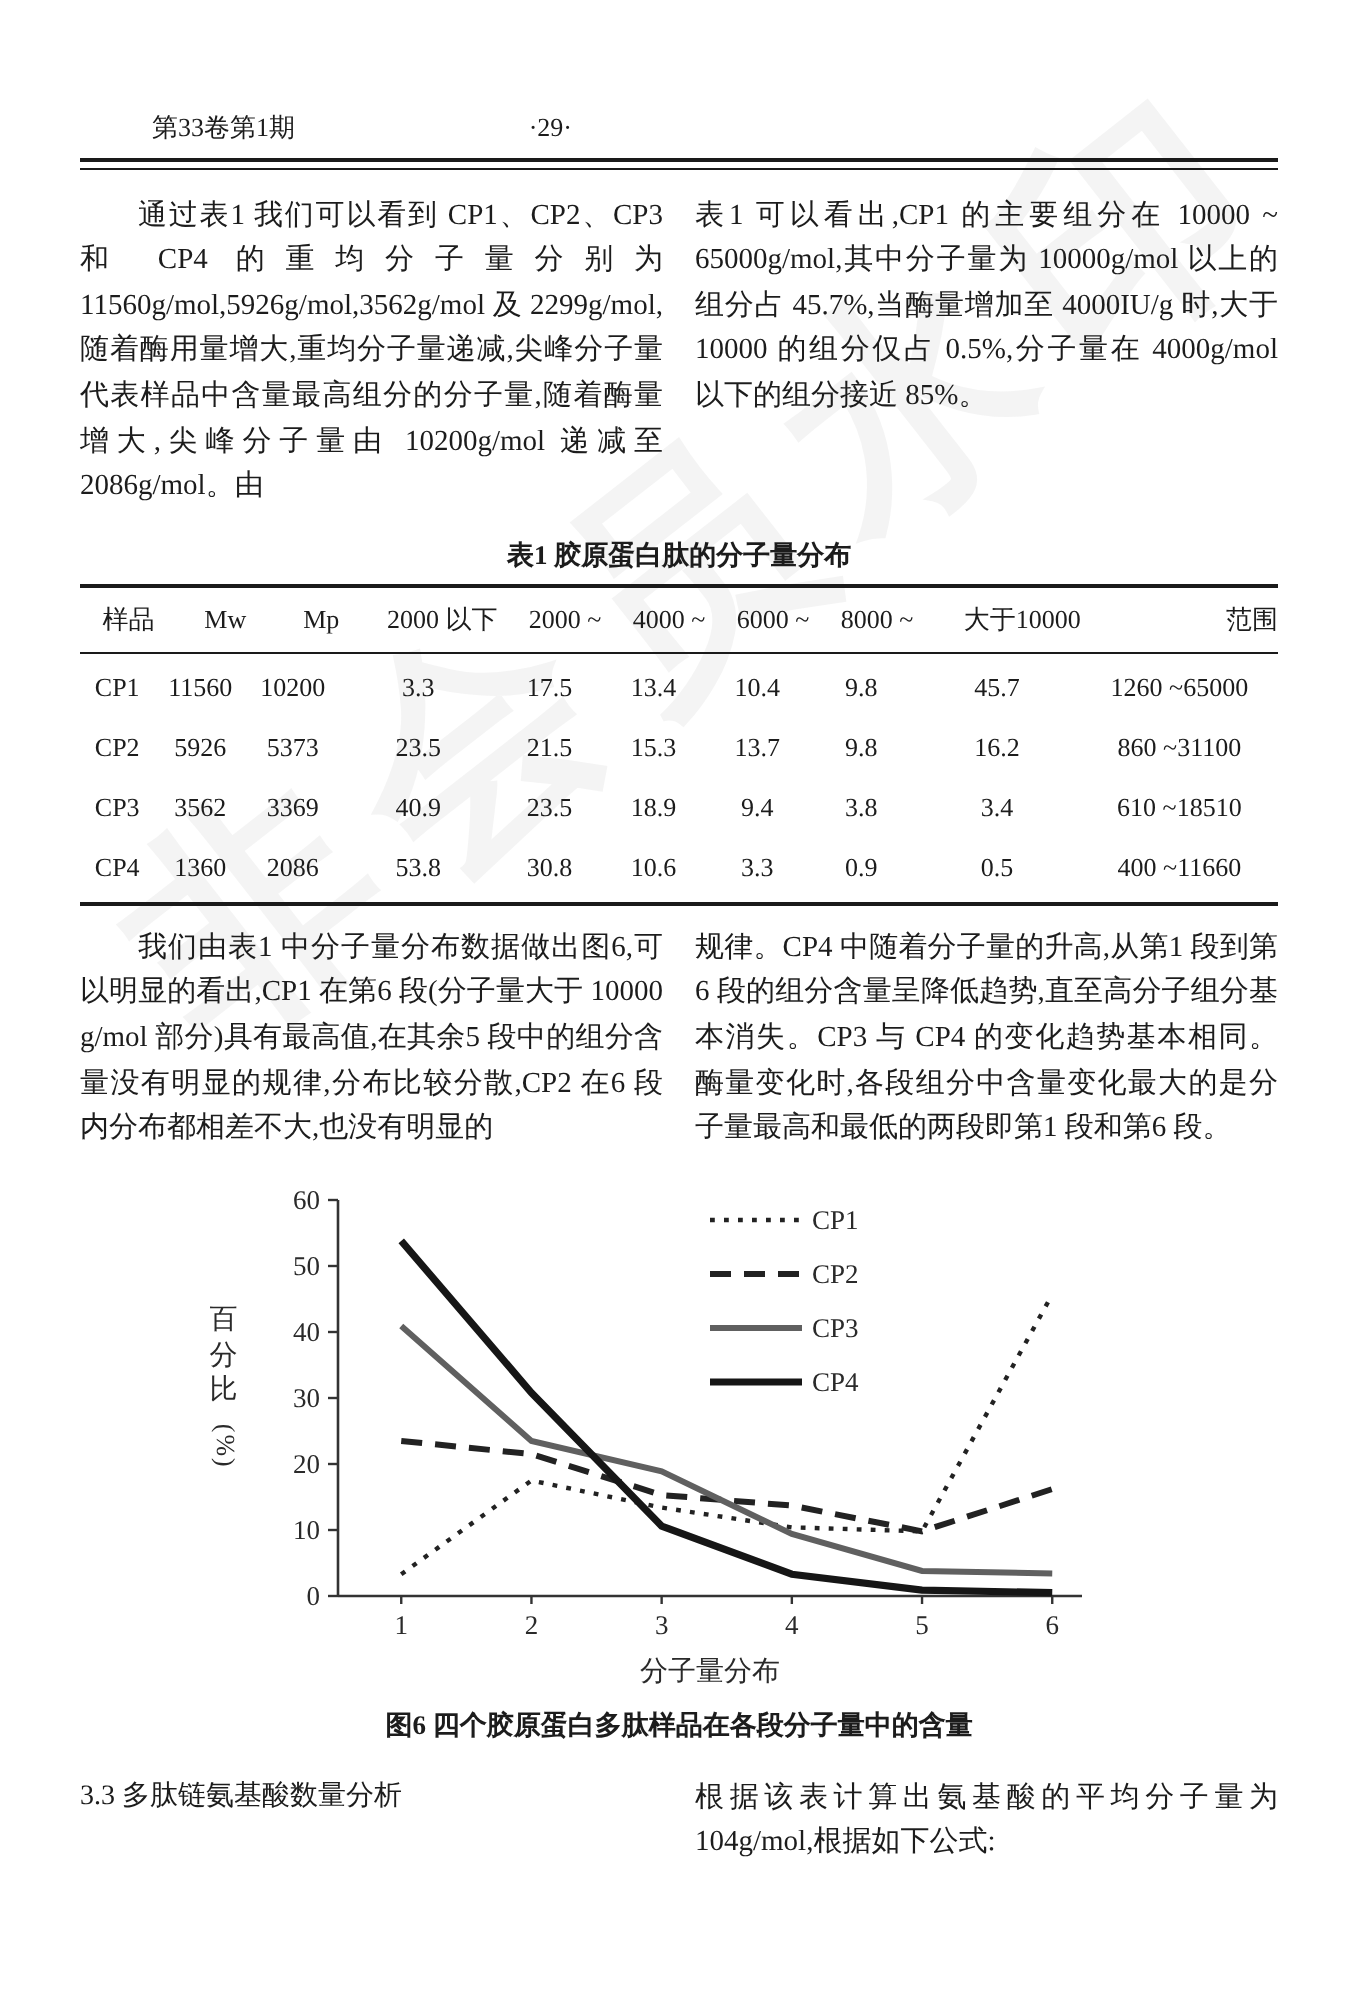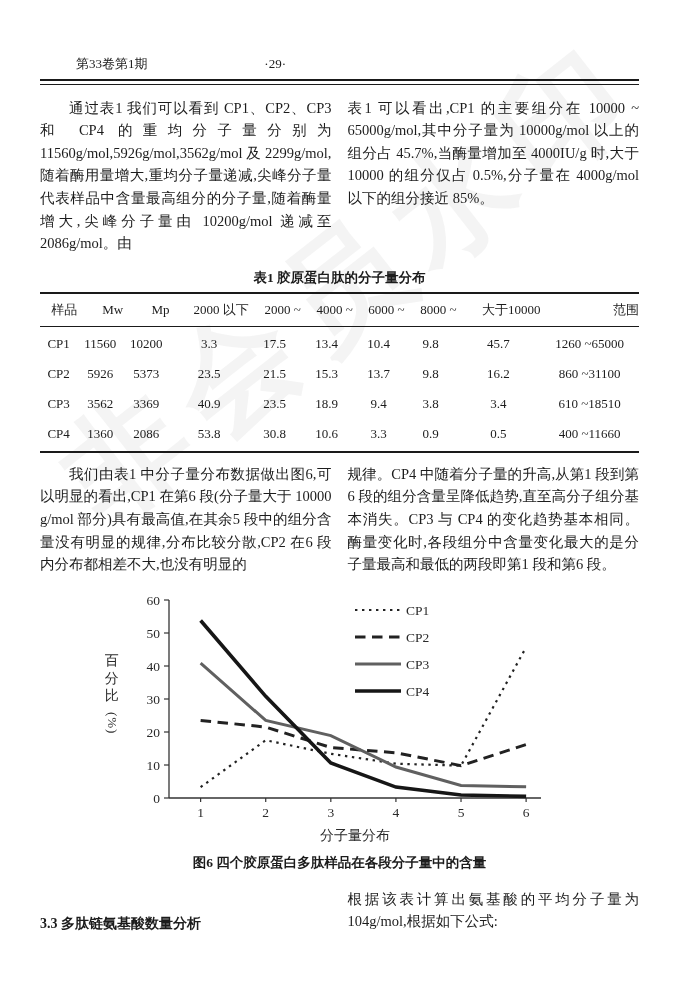--- a/index.html
+++ b/index.html
@@ -50,21 +50,21 @@
 
   
   .figure { margin:14px auto 0 auto; width:478px; display:flex; align-items:center; }
   .ylab { display:flex; flex-direction:column; align-items:center; font-size:14px; line-height:1.25; margin-right:2px; margin-bottom:52px; color:#2a2a2a; }
   .ylab .rot { transform:rotate(90deg); margin-top:10px; letter-spacing:1px; font-size:13px; }
   .fig-caption { text-align:center; font-weight:bold; font-size:13.5px; margin-top:8px; }
   .fig-note { font-size:12.3px; line-height:1.5; margin-top:5px; text-align:justify; text-justify:inter-character; }
 
   
   .bottom { margin-top:16px; }
-  .sec-head { font-weight:bold; font-size:14px; margin-bottom:6px; font-family:"Liberation Serif","DejaVu Serif",serif;margin-top:25px; }
+  .sec-head { font-weight:normal; font-size:14px; margin-bottom:6px; font-family:"Liberation Serif","DejaVu Serif",serif; }
 
   svg text { font-family:"Liberation Serif","DejaVu Serif",serif; fill:#2a2a2a; }
 </style>
 </head>
 <body>
 
 <div class="page">
   <div class="watermark">非会员水印</div>
 
   <div class="content">

